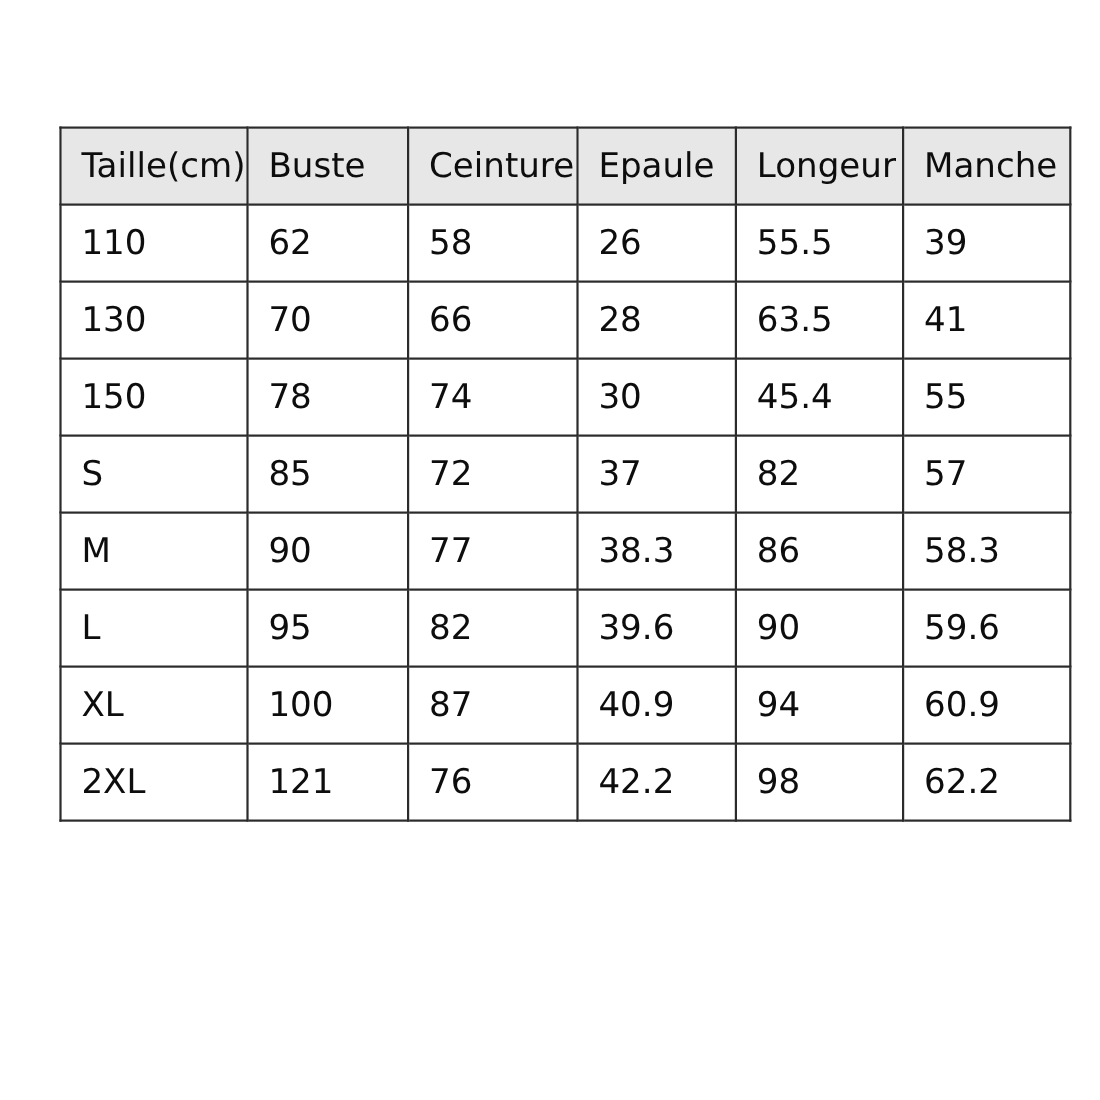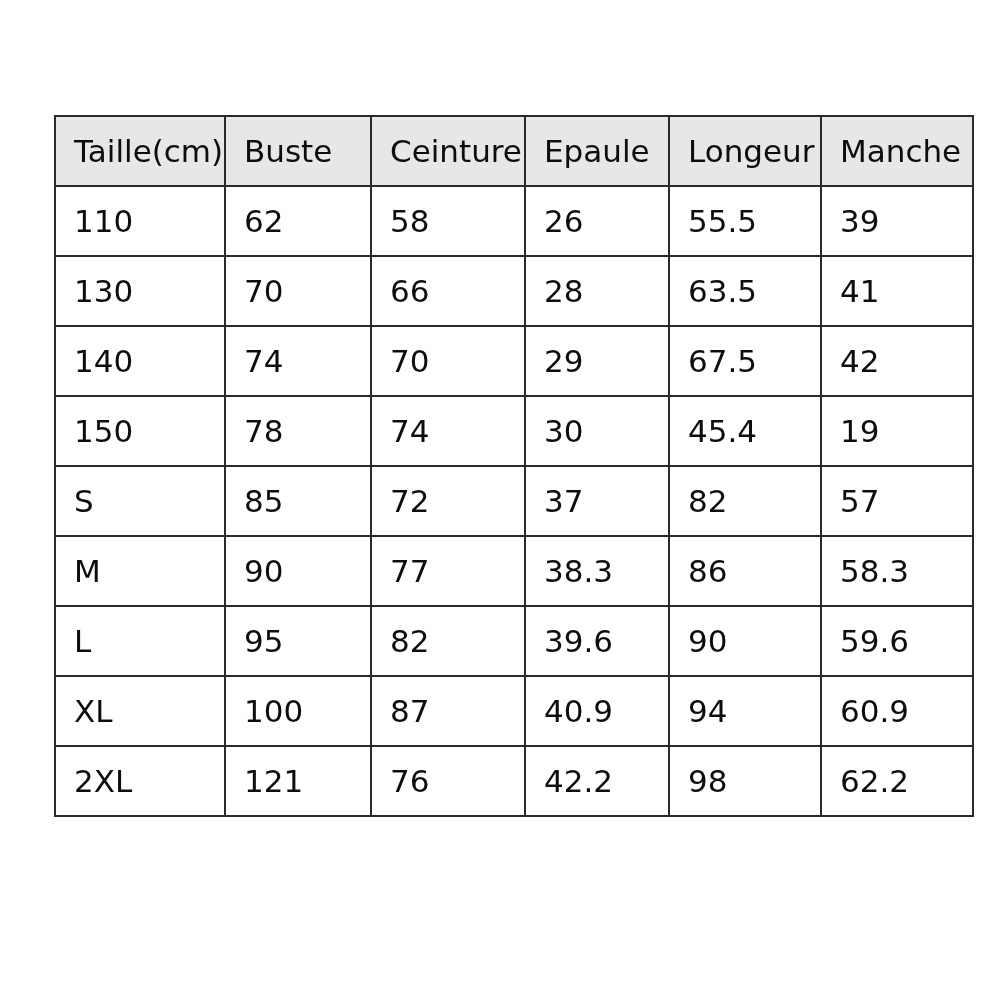--- a/index.html
+++ b/index.html
@@ -100,34 +100,26 @@
       </tr>
       <tr>
         <td>130</td>
         <td>70</td>
         <td>66</td>
         <td>28</td>
         <td>63.5</td>
         <td>41</td>
       </tr>
       <tr>
-        <td>140</td>
-        <td>74</td>
-        <td>70</td>
-        <td>29</td>
-        <td>67.5</td>
-        <td>42</td>
-      </tr>
-      <tr>
         <td>150</td>
         <td>78</td>
         <td>74</td>
         <td>30</td>
         <td>45.4</td>
-        <td>19</td>
+        <td>55</td>
       </tr>
       <tr>
         <td>S</td>
         <td>85</td>
         <td>72</td>
         <td>37</td>
         <td>82</td>
         <td>57</td>
       </tr>
       <tr>

